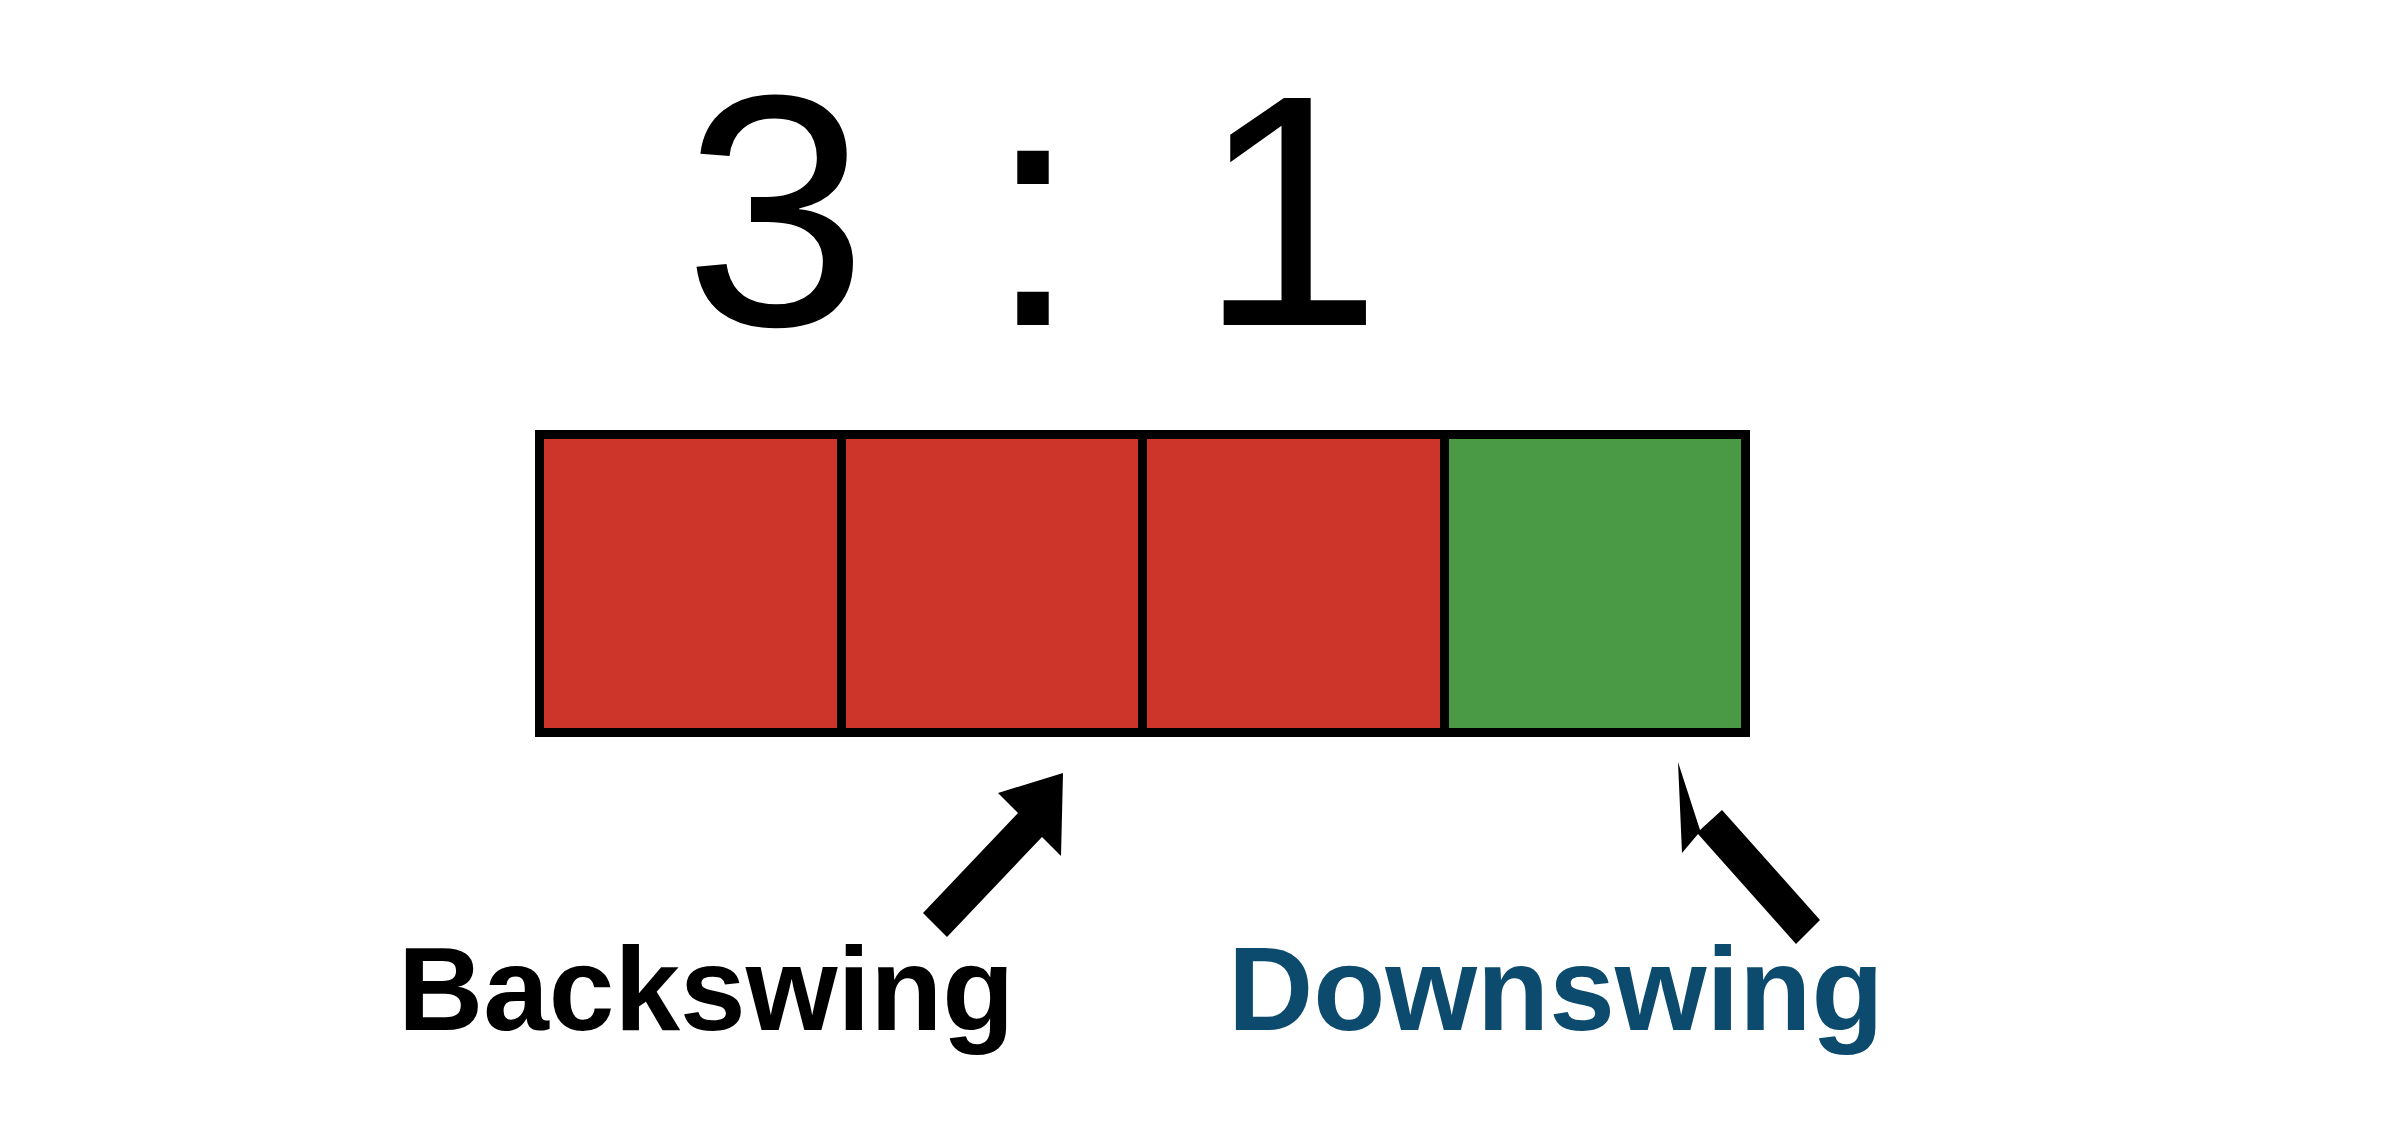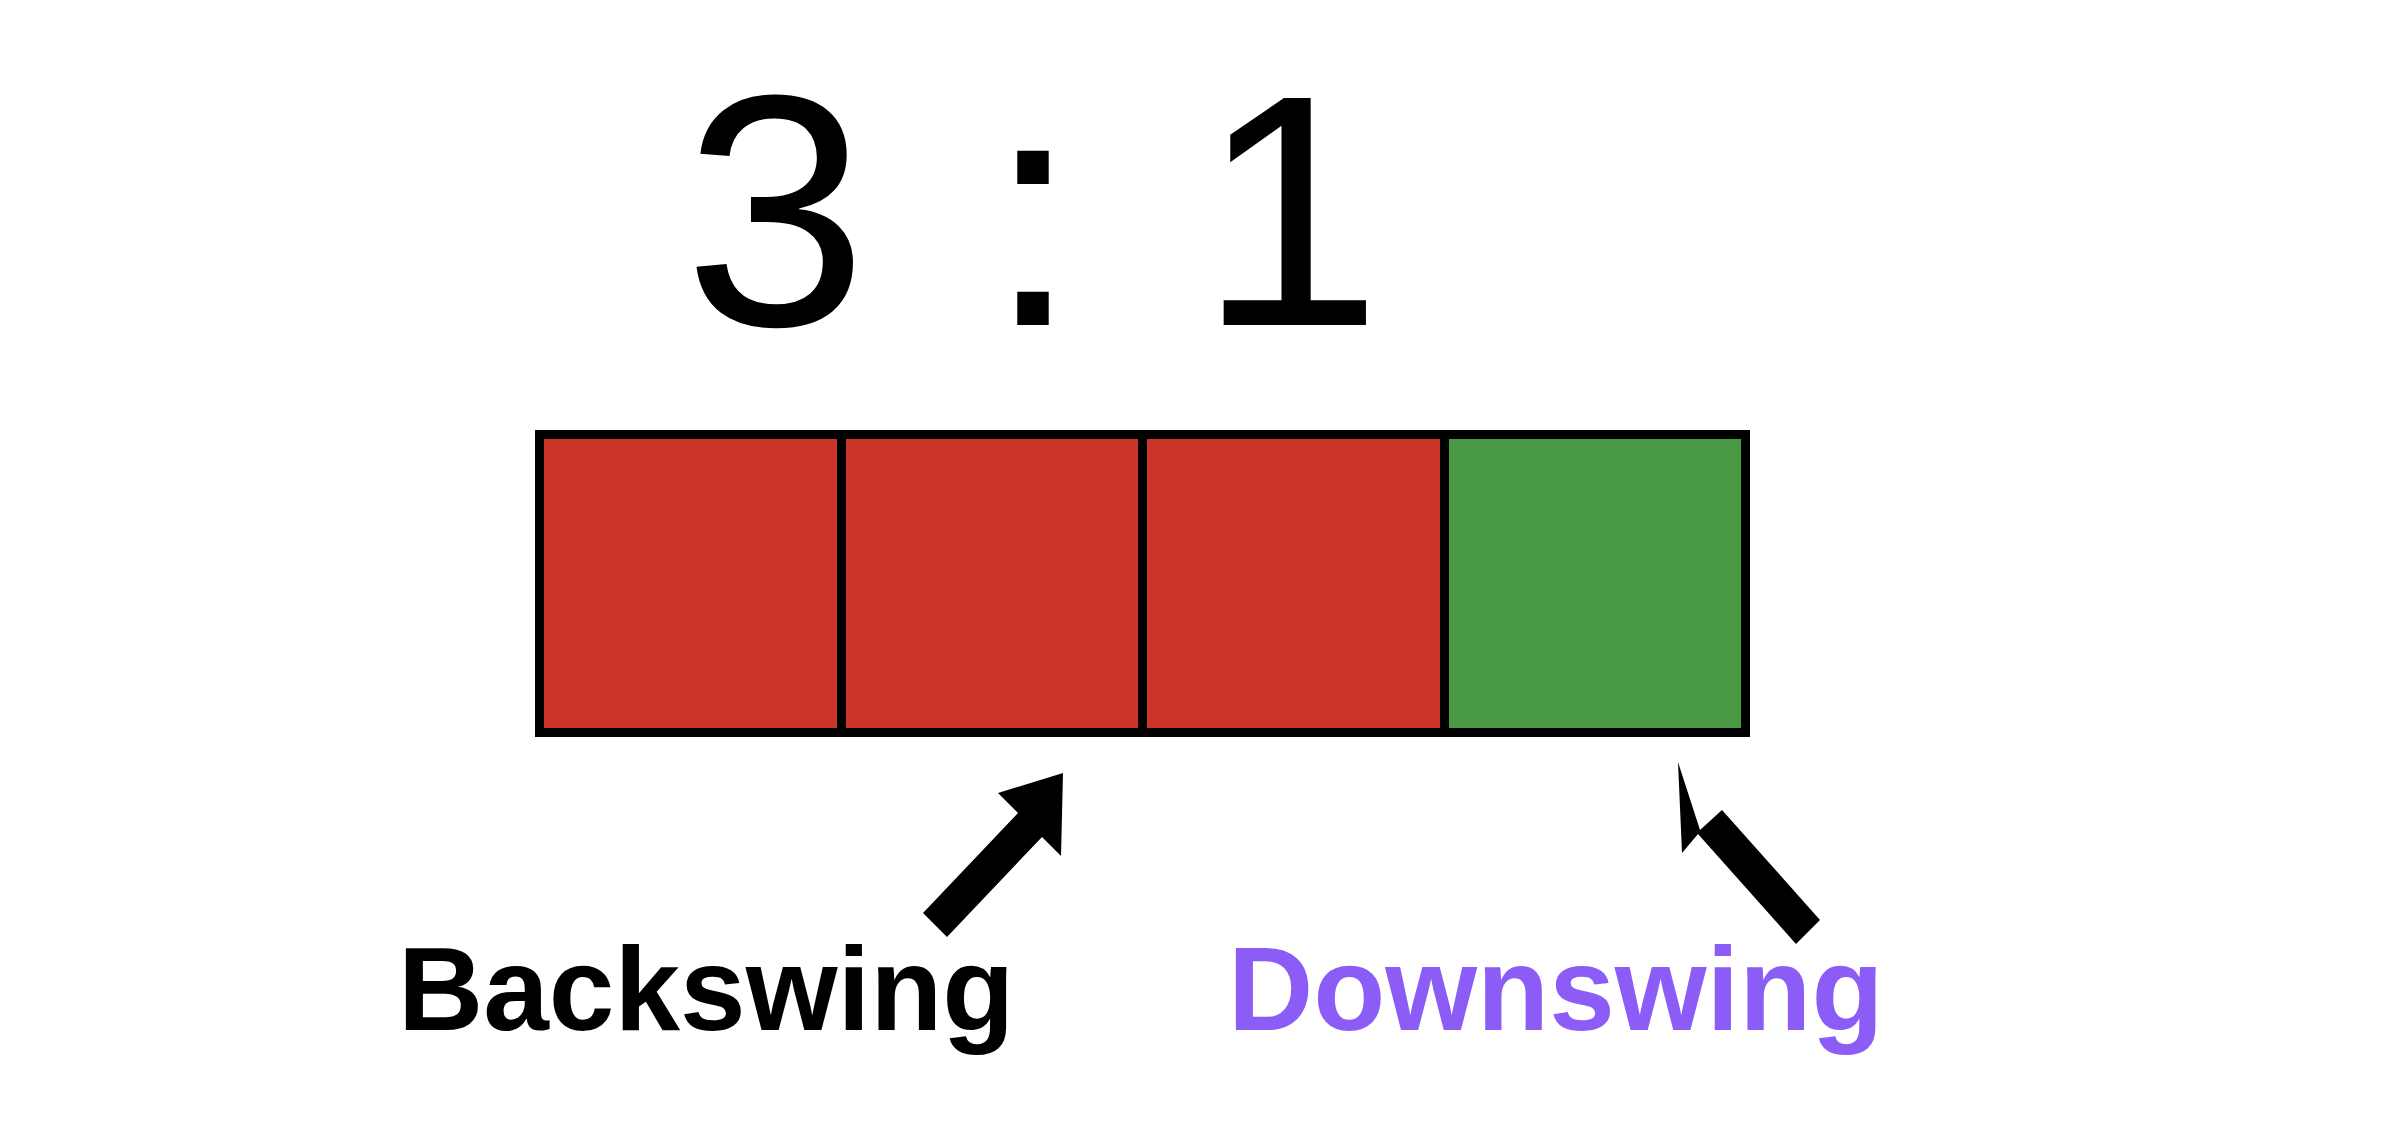--- a/index.html
+++ b/index.html
@@ -96,15 +96,15 @@
   <svg class="arrow-svg arrow-left-svg" viewBox="0 0 180 185" xmlns="http://www.w3.org/2000/svg">
     <polygon fill="#000000" points="158,18 93,38 113,58 18,158 42,182 137,82 156,101"></polygon>
   </svg>
 
   <svg class="arrow-svg arrow-right-svg" viewBox="0 0 180 200" xmlns="http://www.w3.org/2000/svg">
     <polygon fill="#000000" points="18,14 40,82 62,62 160,172 136,196 38,86 22,105"></polygon>
   </svg>
 
   <div class="phase-label label-backswing" style="color: rgb(0, 0, 0);">Backswing</div>
 
-  <div class="phase-label label-downswing" style="color: #8b5cf6;">Downswing</div>
+  <div class="phase-label label-downswing" style="color: #0c4a6e;">Downswing</div>
 
 </div>
 
 </body></html>

